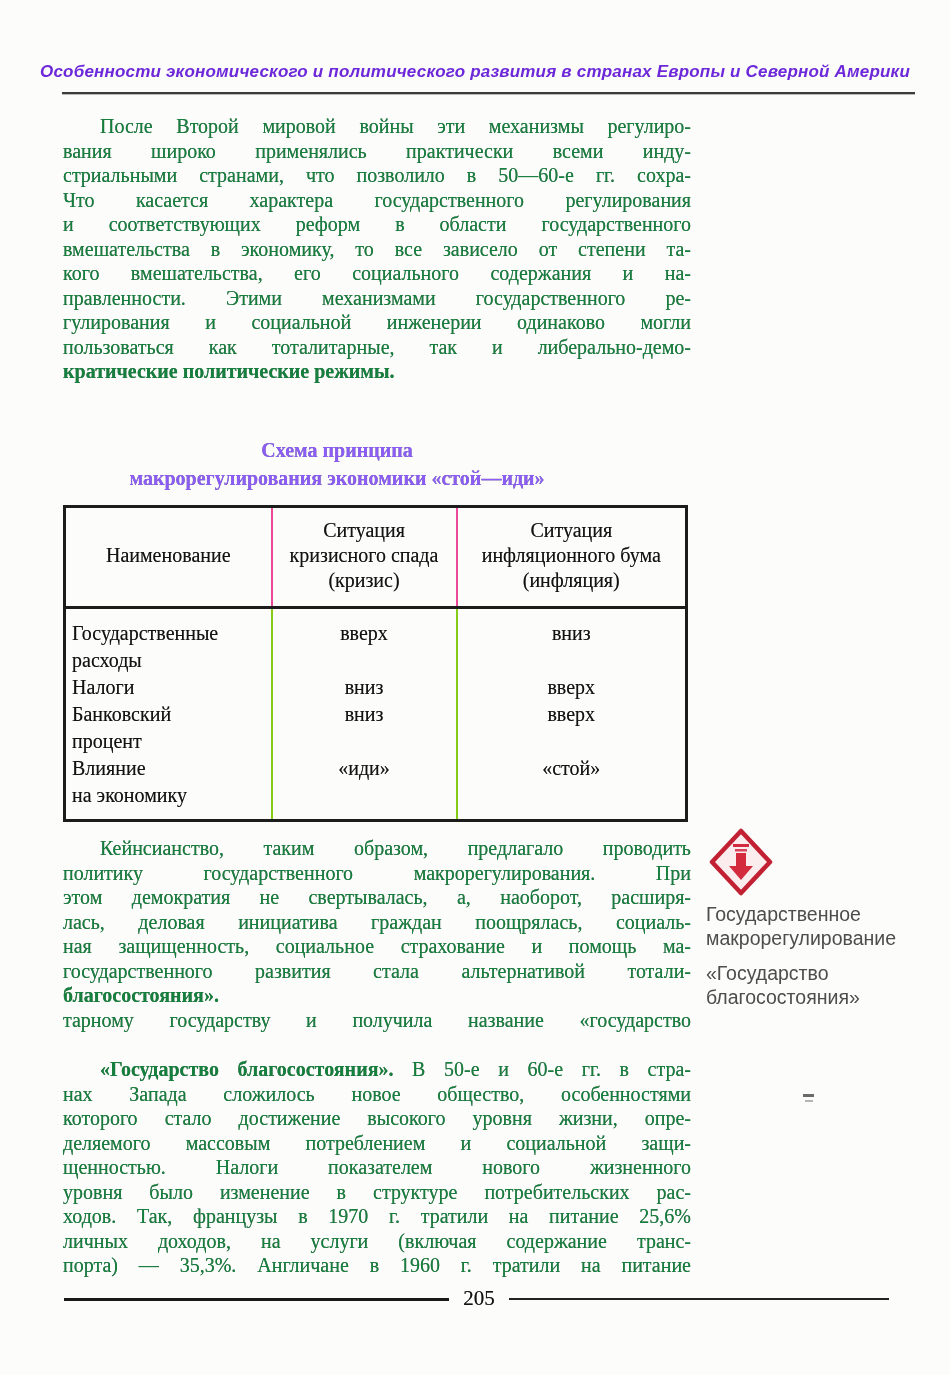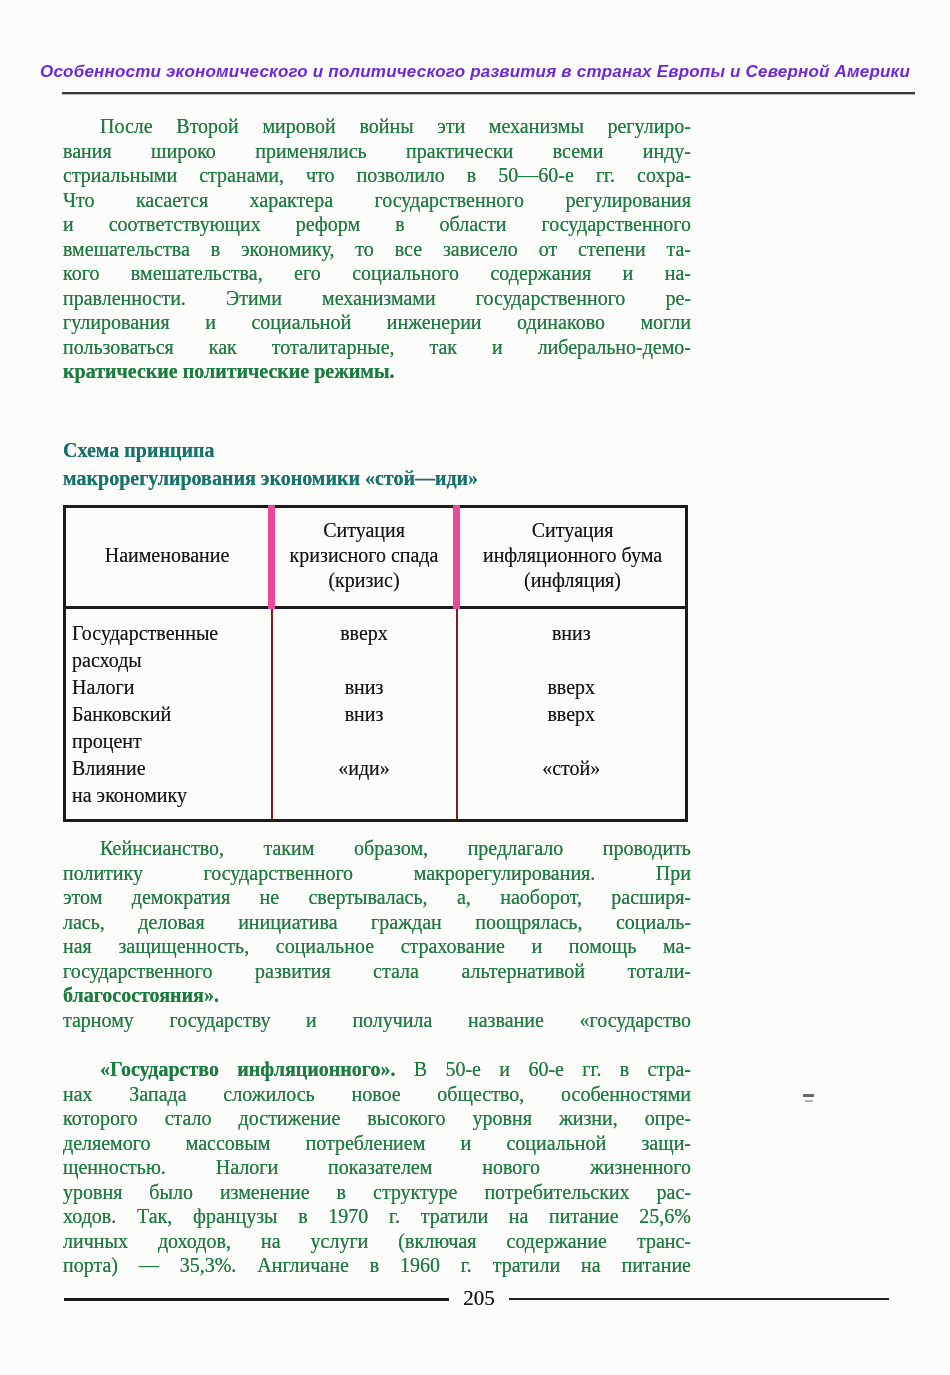--- a/index.html
+++ b/index.html
@@ -18,35 +18,35 @@
   
   .para { position:absolute; left:63px; width:628px; font-size:20px; line-height:24.5px;
     color:#15803d; text-shadow:0 0 0.5px rgba(0,0,0,0.55); }
   .p1 { top:114px; } .p2 { top:836px; } .p3 { top:1057px; }
   .tline { text-align:justify; text-align-last:justify; }
   .tline.noj { text-align-last:auto;font-weight:bold; }
   .tline.ind { text-indent:37px; }
   .b { font-weight:bold; }
 
   
-  .table-title { position:absolute; left:63px; width:548px; top:436px; 
-    font-size:20px; font-weight:bold; line-height:28px; color:#0f766e;
+  .table-title { position:absolute; left:63px; width:548px; top:436px; text-align:center;
+    font-size:20px; font-weight:bold; line-height:28px; color:#8b5cf6;
     text-shadow:0 0 0.5px rgba(0,0,0,0.55); }
 
   
   table.econ { position:absolute; left:63px; top:505px; width:622px; border-collapse:collapse;
     table-layout:fixed; font-size:20px; color:#131313; text-shadow:0 0 0.4px rgba(0,0,0,0.5); }
   table.econ, table.econ th, table.econ td { border:0 solid #1c1c1c; }
   table.econ { border:3px solid #1c1c1c; }
   table.econ th { font-weight:normal; text-align:center; vertical-align:middle;
     white-space:pre-line; line-height:25px; padding:10px 4px 13px;
-    border-bottom:3px solid #1c1c1c; border-left:7px solid #ec4899; }
+    border-bottom:3px solid #1c1c1c; border-left:2px solid #ec4899; }
   table.econ th:first-child { border-left:none; }
   table.econ td { vertical-align:top; line-height:27px; white-space:pre-line;
-    border-left:2px solid #7f1d1d; }
+    border-left:2px solid #84cc16; }
   table.econ td:first-child { border-left:none; }
   td.name { text-align:left; padding-left:6px; }
   td.val  { text-align:center; }
   tr.r0 td { padding-top:11px; }
   tr.r3 td { padding-bottom:10px; }
 
   
   .margin-note { position:absolute; left:706px; top:828px; width:215px;
     font-family:"Liberation Sans", sans-serif; color:#4d4d4d; }
   .mn-icon { display:block; margin-left:3px; }
@@ -130,33 +130,46 @@
         </tr>
         <tr class="r3">
           <td class="name">Влияние
 на экономику</td>
           <td class="val">«иди»</td>
           <td class="val">«стой»</td>
         </tr>
       </tbody>
   </table>
 
+  <div class="margin-note">
+    <svg class="mn-icon" width="64" height="68" viewBox="0 0 64 68">
+      <polygon points="32,3 61,34 32,65 3,34" fill="#fbecee" stroke="#c22033" stroke-width="4.5" stroke-linejoin="round"></polygon>
+      <rect x="24" y="16" width="16" height="3" fill="#d42a3d"></rect>
+      <rect x="26" y="21" width="12" height="2.5" fill="#d9435a"></rect>
+      <rect x="27" y="25" width="10" height="14" fill="#d42a3d"></rect>
+      <polygon points="20,38 44,38 32,52" fill="#d42a3d"></polygon>
+    </svg>
+    <div class="caption cap1">Государственное
+макрорегулирование</div>
+    <div class="caption cap2">«Государство
+благосостояния»</div>
+  </div>
 
   <div class="para p2">
       <div class="tline ind"><span>Кейнсианство, таким образом, предлагало проводить</span></div>
       <div class="tline"><span>политику государственного макрорегулирования. При</span></div>
       <div class="tline"><span>этом демократия не свертывалась, а, наоборот, расширя-</span></div>
       <div class="tline"><span>лась, деловая инициатива граждан поощрялась, социаль-</span></div>
       <div class="tline"><span>ная защищенность, социальное страхование и помощь ма-</span></div>
       <div class="tline"><span>государственного развития стала альтернативой тотали-</span></div>
       <div class="tline noj"><span>благосостояния».</span></div>
       <div class="tline"><span>тарному государству и получила название «государство</span></div>
     </div>
   <div class="para p3">
-      <div class="tline ind"><span class="b">«Государство инфляционного».</span><span> В 50-е и 60-е гг. в стра-</span></div>
+      <div class="tline ind"><span class="b">«Государство благосостояния».</span><span> В 50-е и 60-е гг. в стра-</span></div>
       <div class="tline"><span>нах Запада сложилось новое общество, особенностями</span></div>
       <div class="tline"><span>которого стало достижение высокого уровня жизни, опре-</span></div>
       <div class="tline"><span>деляемого массовым потреблением и социальной защи-</span></div>
       <div class="tline"><span>щенностью. Налоги показателем нового жизненного</span></div>
       <div class="tline"><span>уровня было изменение в структуре потребительских рас-</span></div>
       <div class="tline"><span>ходов. Так, французы в 1970 г. тратили на питание 25,6%</span></div>
       <div class="tline"><span>личных доходов, на услуги (включая содержание транс-</span></div>
       <div class="tline"><span>порта) — 35,3%. Англичане в 1960 г. тратили на питание</span></div>
     </div>
 

